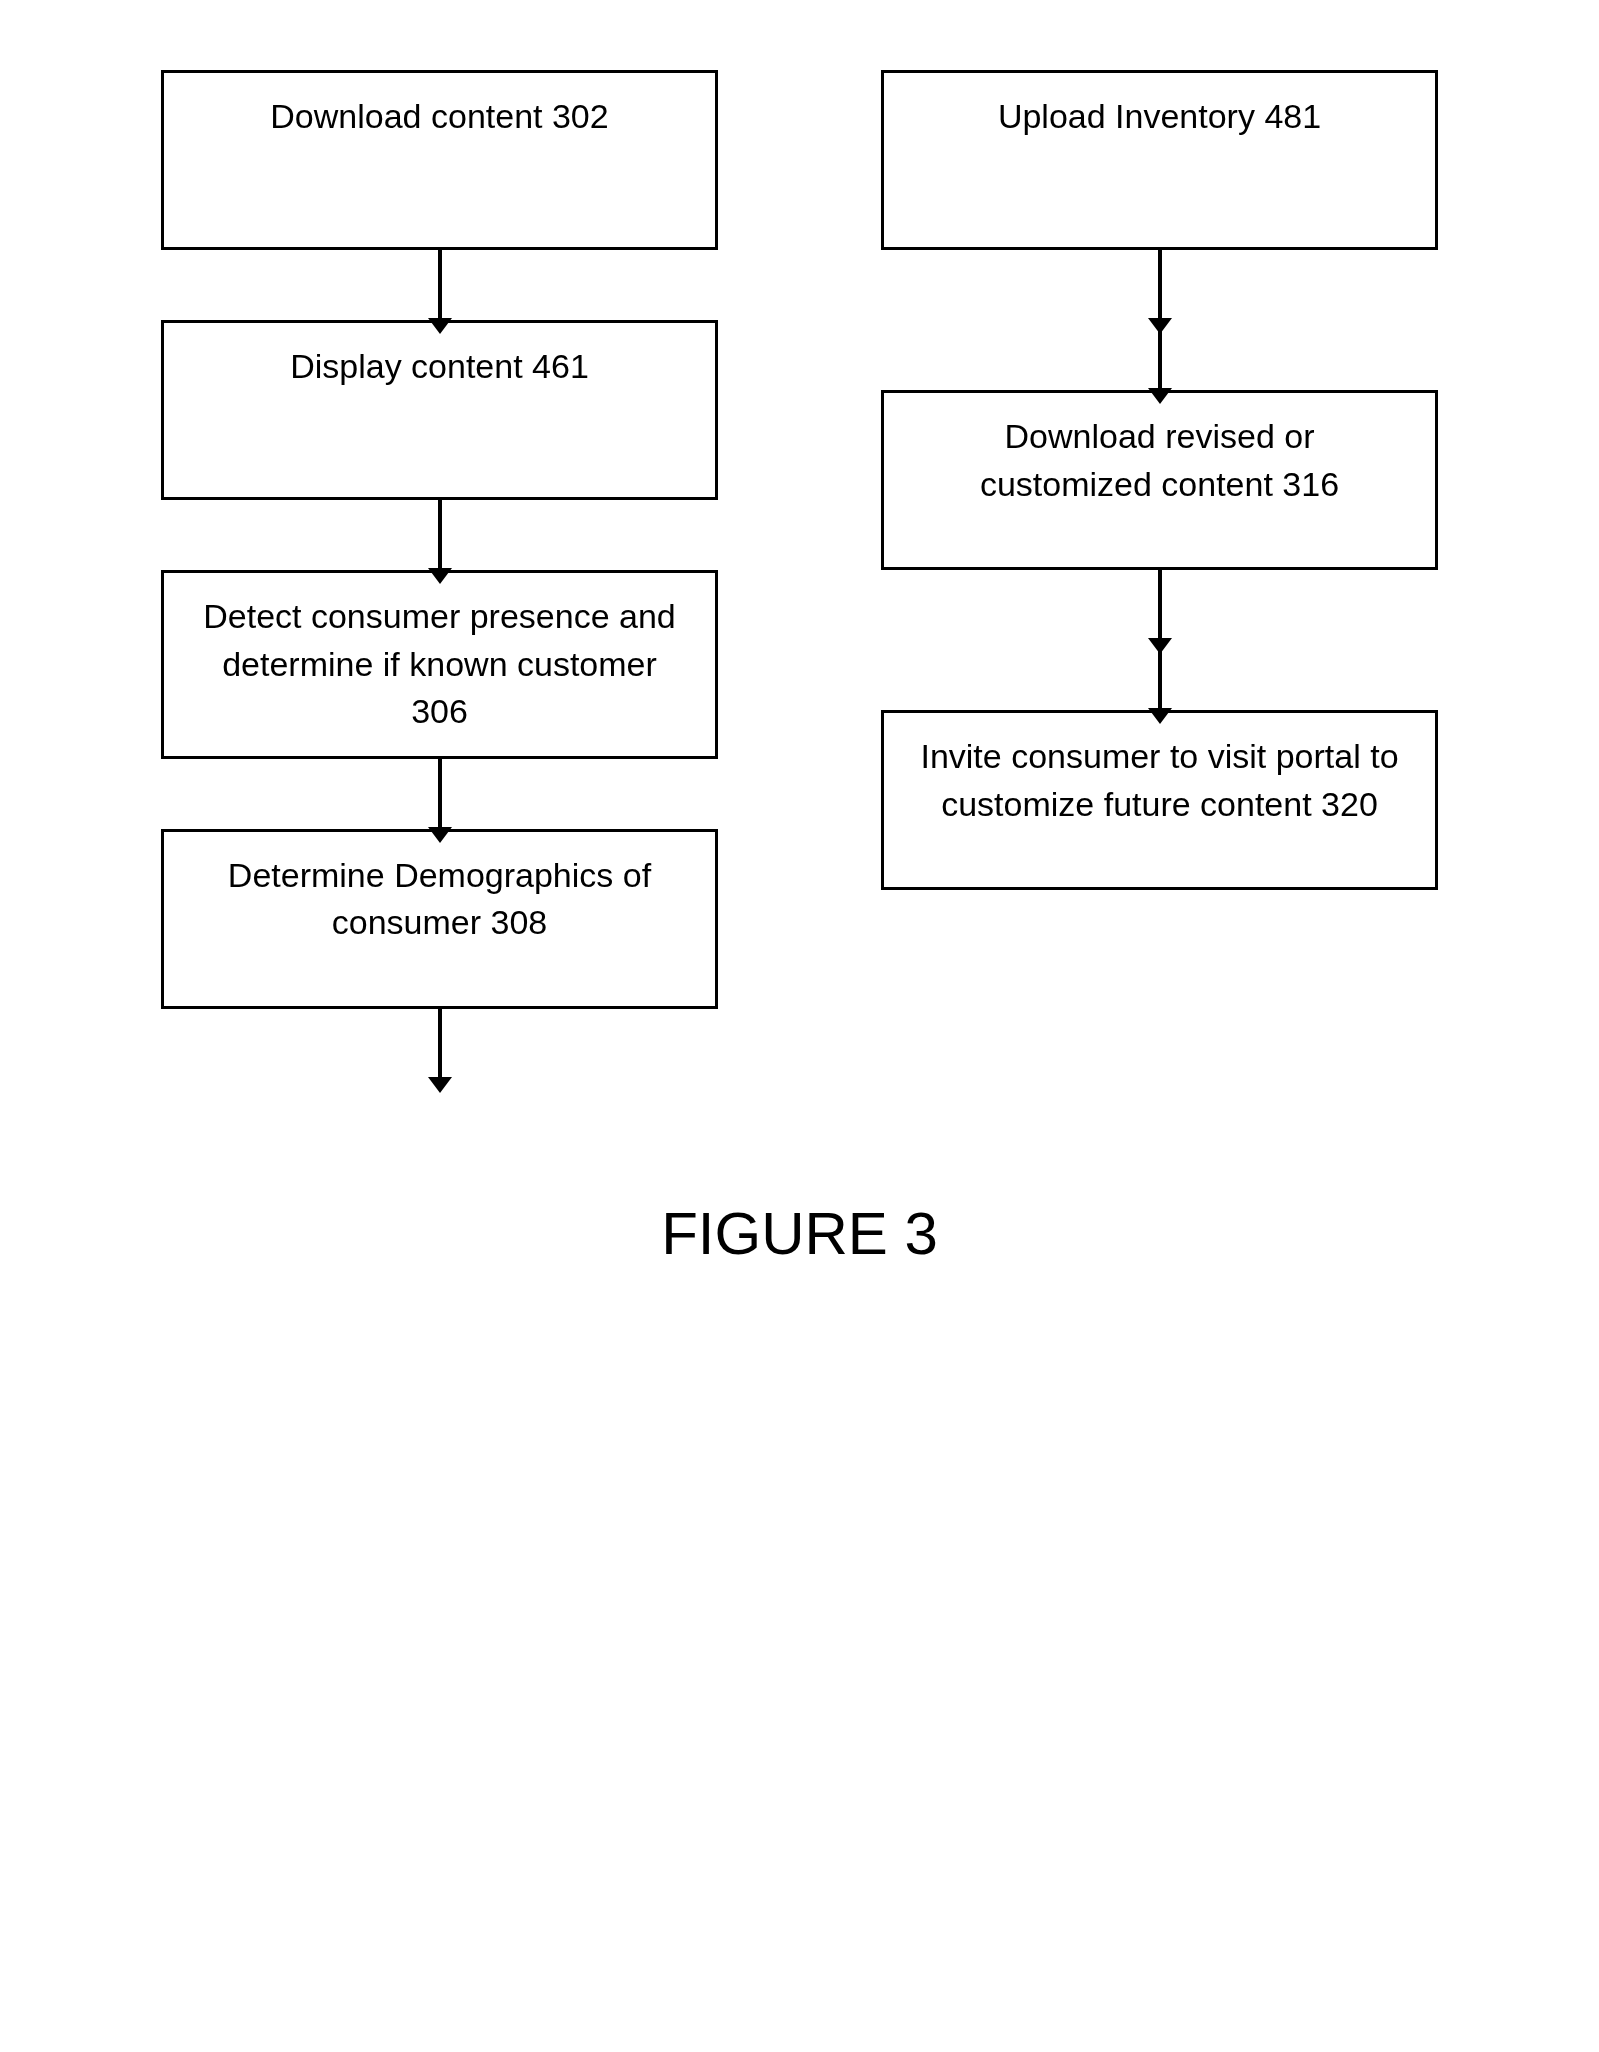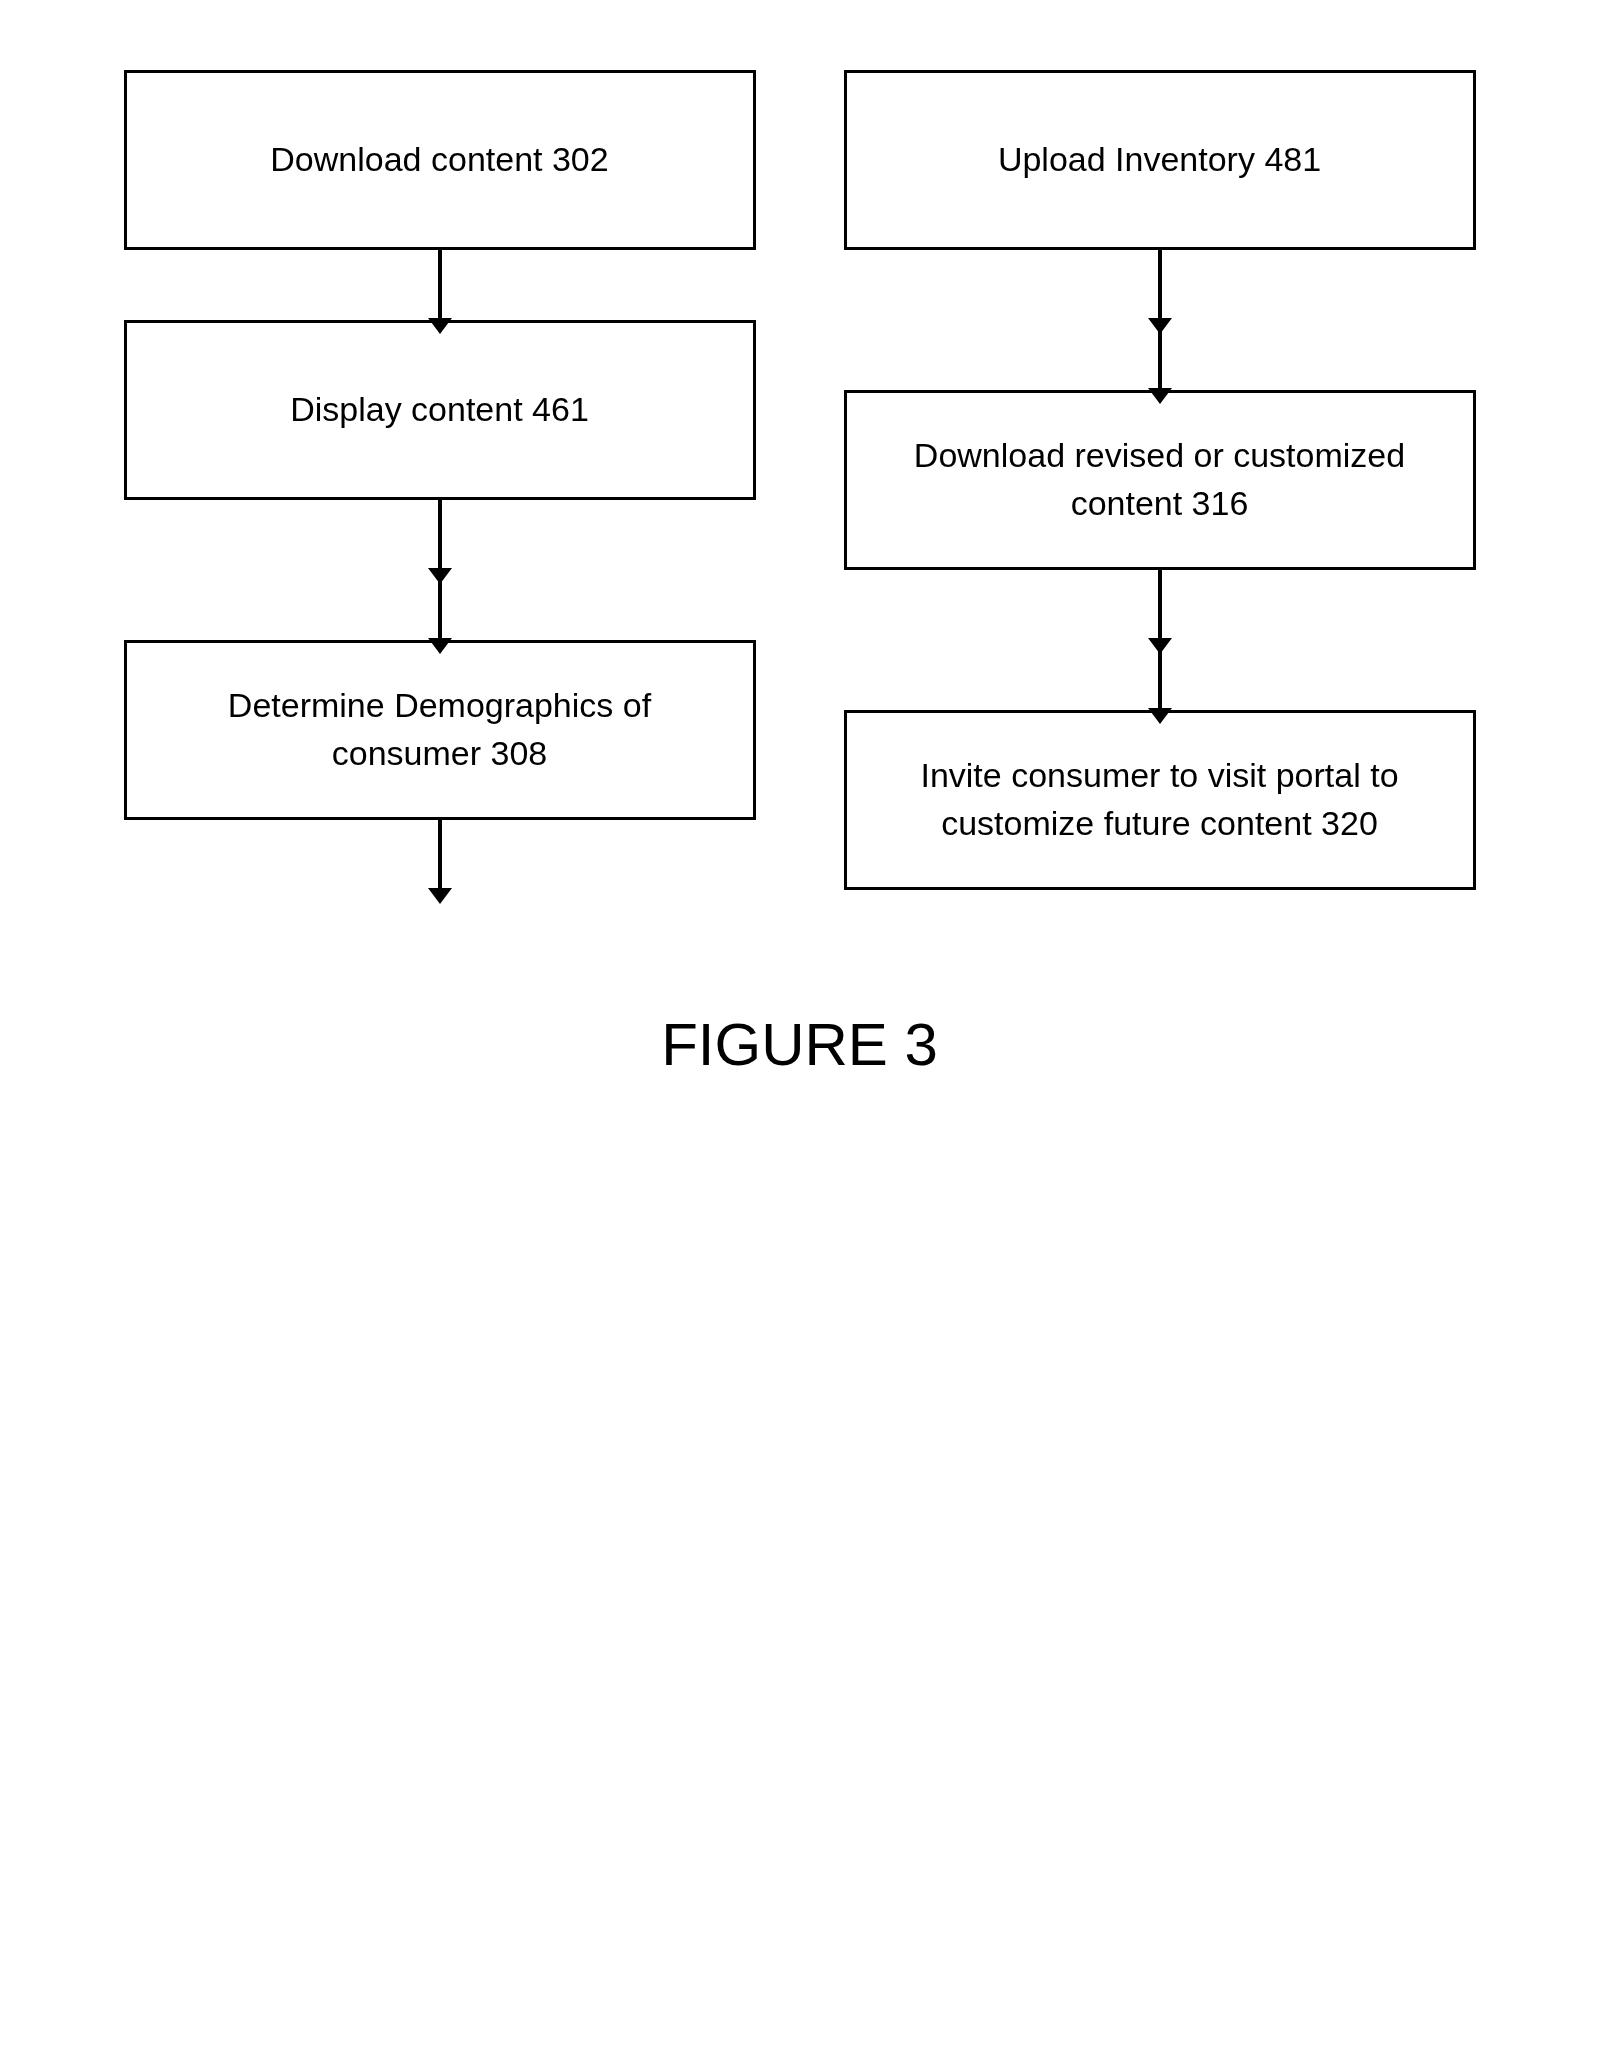--- a/index.html
+++ b/index.html
@@ -31,24 +31,23 @@
 
     .column {
       display: flex;
       flex-direction: column;
       align-items: center;
       width: 600px;
     }
 
     .flow-box {
       border: 3px solid #000000;
-      width: 632px;
+      width: 557px;
       min-height: 180px;
       display: flex;
-      align-items: center;
       justify-content: center;
       text-align: center;
       padding: 20px 30px;
       background: #ffffff;
     }
 
     .flow-box-text {
       font-size: 34px;
       font-weight: normal;
       line-height: 1.4;
@@ -91,20 +90,23 @@
 
   <div class="column">
     <div class="flow-box">
       <span class="flow-box-text">Download content 302</span>
     </div>
     <div class="arrow-connector"></div>
     <div class="flow-box">
       <span class="flow-box-text">Display content 461</span>
     </div>
     <div class="arrow-connector"></div>
+    <div class="flow-box">
+      <span class="flow-box-text">Detect consumer presence and determine if known customer 306</span>
+    </div>
     <div class="arrow-connector"></div>
     <div class="flow-box">
       <span class="flow-box-text">Determine Demographics of consumer 308</span>
     </div>
     <div class="arrow-connector"></div>
   </div>
 
   <div class="column">
     <div class="flow-box">
       <span class="flow-box-text">Upload Inventory 481</span>

